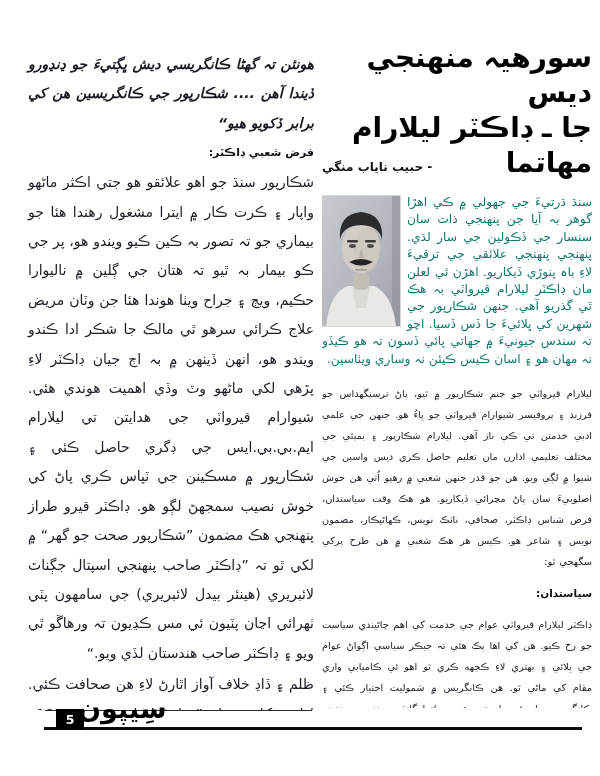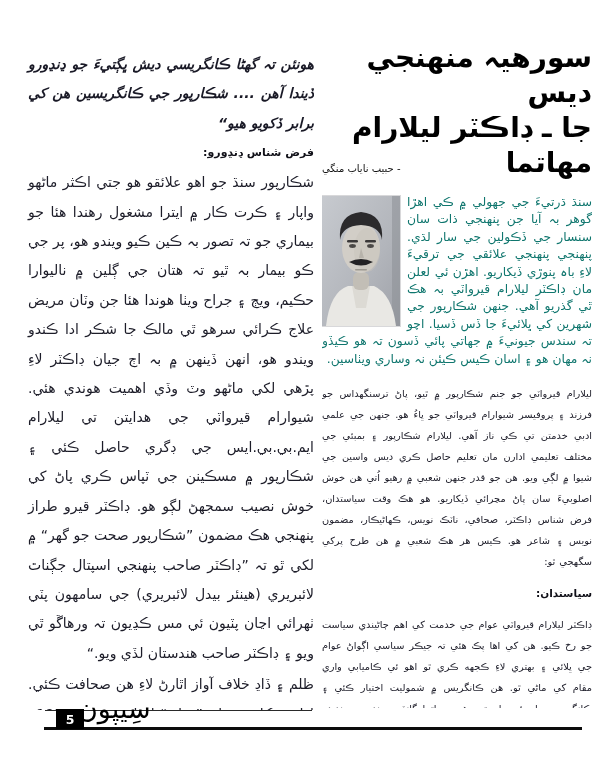--- a/index.html
+++ b/index.html
@@ -10,21 +10,21 @@
   }
   
   .right-col{
     position:absolute;top:40px;right:8px;width:270px;height:668px;
     overflow:hidden;text-align:right;
   }
   .article-title{margin:0 0 14px 0;font-weight:bold;color:#000;}
   .t-line{display:block;font-size:28px;line-height:35px;letter-spacing:0;}
   .t-row{display:flex;justify-content:space-between;align-items:flex-end;}
   .t-row .t-line{display:inline;}
-  .byline{font-size:10px;font-weight:normal;padding-bottom:6px;white-space:nowrap;color:#111;}
+  .byline{font-size:12px;font-weight:bold;padding-bottom:6px;white-space:nowrap;color:#111;}
   .intro{font-size:12.3px;line-height:17.4px;text-align:justify;color:#0f766e;margin:2px 0 5px 0;}
   .photo-wrap{
     float:left;width:78px;height:130px;margin:2px 7px 3px 0;
     display:block;background:#b9bcc2;box-shadow:0 0 0 1px #d8d8da;
   }
   .photo-wrap svg{display:block;}
   .dense{
     font-size:9.8px;line-height:21px;text-align:justify;margin:15px 0;
     color:#20202c;word-spacing:1px;
   }
@@ -40,21 +40,21 @@
   
   .rule-thin{position:absolute;top:710px;right:288px;left:45px;height:1px;background:#2a2a2a;}
   .rule-main{position:absolute;top:727px;left:44px;width:538px;height:3px;background:#0c0c0c;}
   .page-num-box{
     position:absolute;top:709px;left:56px;width:28px;height:20px;background:#000;
     color:#fff;font-size:12.5px;font-weight:bold;display:flex;align-items:center;
     justify-content:center;font-family:"DejaVu Sans",sans-serif;z-index:3;
   }
   .magazine-logo{
     position:absolute;top:692px;left:40px;width:520px;text-align:left;
-    font-size:27px;font-weight:400;color:#000;letter-spacing:-1px;
+    font-size:27px;font-weight:700;color:#000;letter-spacing:-1px;
     padding-left:38px;box-sizing:border-box;line-height:34px;
   }
 </style>
 </head>
 <body>
 
 <div class="page">
 
   <div class="right-col">
     <h1 class="article-title">
@@ -107,21 +107,21 @@
 
     <p class="dense">ليلارام قيرواٽي جو جنم شڪارپور ۾ ٿيو، پاڻ ترسنگهداس جو فرزند ۽ پروفيسر شيوارام قيرواٽي جو ڀاءُ هو. جنهن جي علمي ادبي خدمتن تي ڪي ناز آهي. ليلارام شڪارپور ۽ بمبئي جي مختلف تعليمي ادارن مان تعليم حاصل ڪري ديس واسين جي شيوا ۾ لڳي ويو. هن جو قدر جنهن شعبي ۾ رهيو اُتي هن خوش اصلوبيءَ سان پاڻ مڃرائي ڏيکاريو. هو هڪ وقت سياستدان، فرض شناس ڊاڪٽر، صحافي، ناٽڪ نويس، ڪهاڻيڪار، مضمون نويس ۽ شاعر هو. ڪيس هر هڪ شعبي ۾ هن طرح پرکي سگهجي ٿو:</p>
 
     <h3 class="sec-h">سياستدان:</h3>
     <p class="dense">ڊاڪٽر ليلارام قيرواٽي عوام جي خدمت کي اهم ڄاڻيندي سياست جو رخ ڪيو. هن کي اها پڪ هئي تہ جيڪر سياسي اڳواڻ عوام جي ڀلائي ۽ بهتري لاءِ ڪجهه ڪري ٿو اهو ئي ڪاميابي واري مقام کي ماڻي ٿو. هن ڪانگريس ۾ شموليت اختيار ڪئي ۽ ڪانگريس سان ئي وابستہ رهيو. مهاتما گانڌي سندس پسنديده سياسي ليڊر هو. شڪارپور جو ناليوارو قلمڪار لوڪرام ڏوڏيجا هڪ هنڌ لکي ٿو تہ: ”ليلارام قومي هلچل ۾ جيل ويو، پرجوش ۽ سچار هو. پاڪئدي ڪانگريسين سان پوئت نہ پوندي هئس. پڄاڻيءَ جا ڏينهن ديوالي ۾ رهيو پيو هو. مون سان ريل ۾ مليو ۽ چيائين: تون برابر“</p>
   </div>
 
   <div class="left-col">
     <p class="lc quote">هونئن تہ گهڻا ڪانگريسي ديش ڀڳتيءَ جو ڍنڍورو ڏيندا آهن .... شڪارپور جي ڪانگريسين هن کي برابر ڏکويو هيو“</p>
 
-    <h3 class="sec-h lc-h">فرض شناس ڍنڍورو:</h3>
+    <h3 class="sec-h lc-h">فرض شعبي ڊاڪٽر:</h3>
     <p class="lc">شڪارپور سنڌ جو اهو علائقو هو جتي اڪثر ماڻهو واپار ۽ ڪرت ڪار ۾ ايترا مشغول رهندا هئا جو بيماري جو تہ تصور بہ ڪين ڪيو ويندو هو، پر جي ڪو بيمار بہ ٿيو تہ هتان جي ڳلين ۾ ناليوارا حڪيم، ويڄ ۽ جراح ويٺا هوندا هئا جن وٽان مريض علاج ڪرائي سرهو ٿي مالڪ جا شڪر ادا ڪندو ويندو هو، انهن ڏينهن ۾ بہ اڄ جيان ڊاڪٽر لاءِ پڙهي لکي ماڻهو وٽ وڏي اهميت هوندي هئي. شيوارام قيرواٽي جي هدايتن تي ليلارام ايم.بي.بي.ايس جي ڊگري حاصل ڪئي ۽ شڪارپور ۾ مسڪينن جي ٽپاس ڪري پاڻ کي خوش نصيب سمجهڻ لڳو هو. ڊاڪٽر قيرو طراز پنهنجي هڪ مضمون ”شڪارپور صحت جو گهر“ ۾ لکي ٿو تہ ”ڊاڪٽر صاحب پنهنجي اسپتال جڳناٿ لائبريري (هينئر بيدل لائبريري) جي سامهون پٽي ٺهرائي اڃان پٽيون ئي مس ڪڍيون تہ ورهاڱو ٿي ويو ۽ ڊاڪٽر صاحب هندستان لڏي ويو.“</p>
 
     <p class="lc">ظلم ۽ ڏاڍ خلاف آواز اٿارڻ لاءِ هن صحافت ڪئي. اول شڪارپور مان ”وطن“ اخبار سيپٽمبر 1921ع ۾ ڪڍڻ شروع ڪئي، جا ڪجهه عرصو مظلومن جو آواز اٿارڻ کانپوءِ بند ٿي وئي. وطن کانپوءِ هن شڪارپور مان هفتيوار</p>
   </div>
 
   <div class="rule-thin"></div>
   <div class="magazine-logo">سِيپون</div>
   <div class="rule-main"></div>
   <div class="page-num-box">
     <span>5</span>

